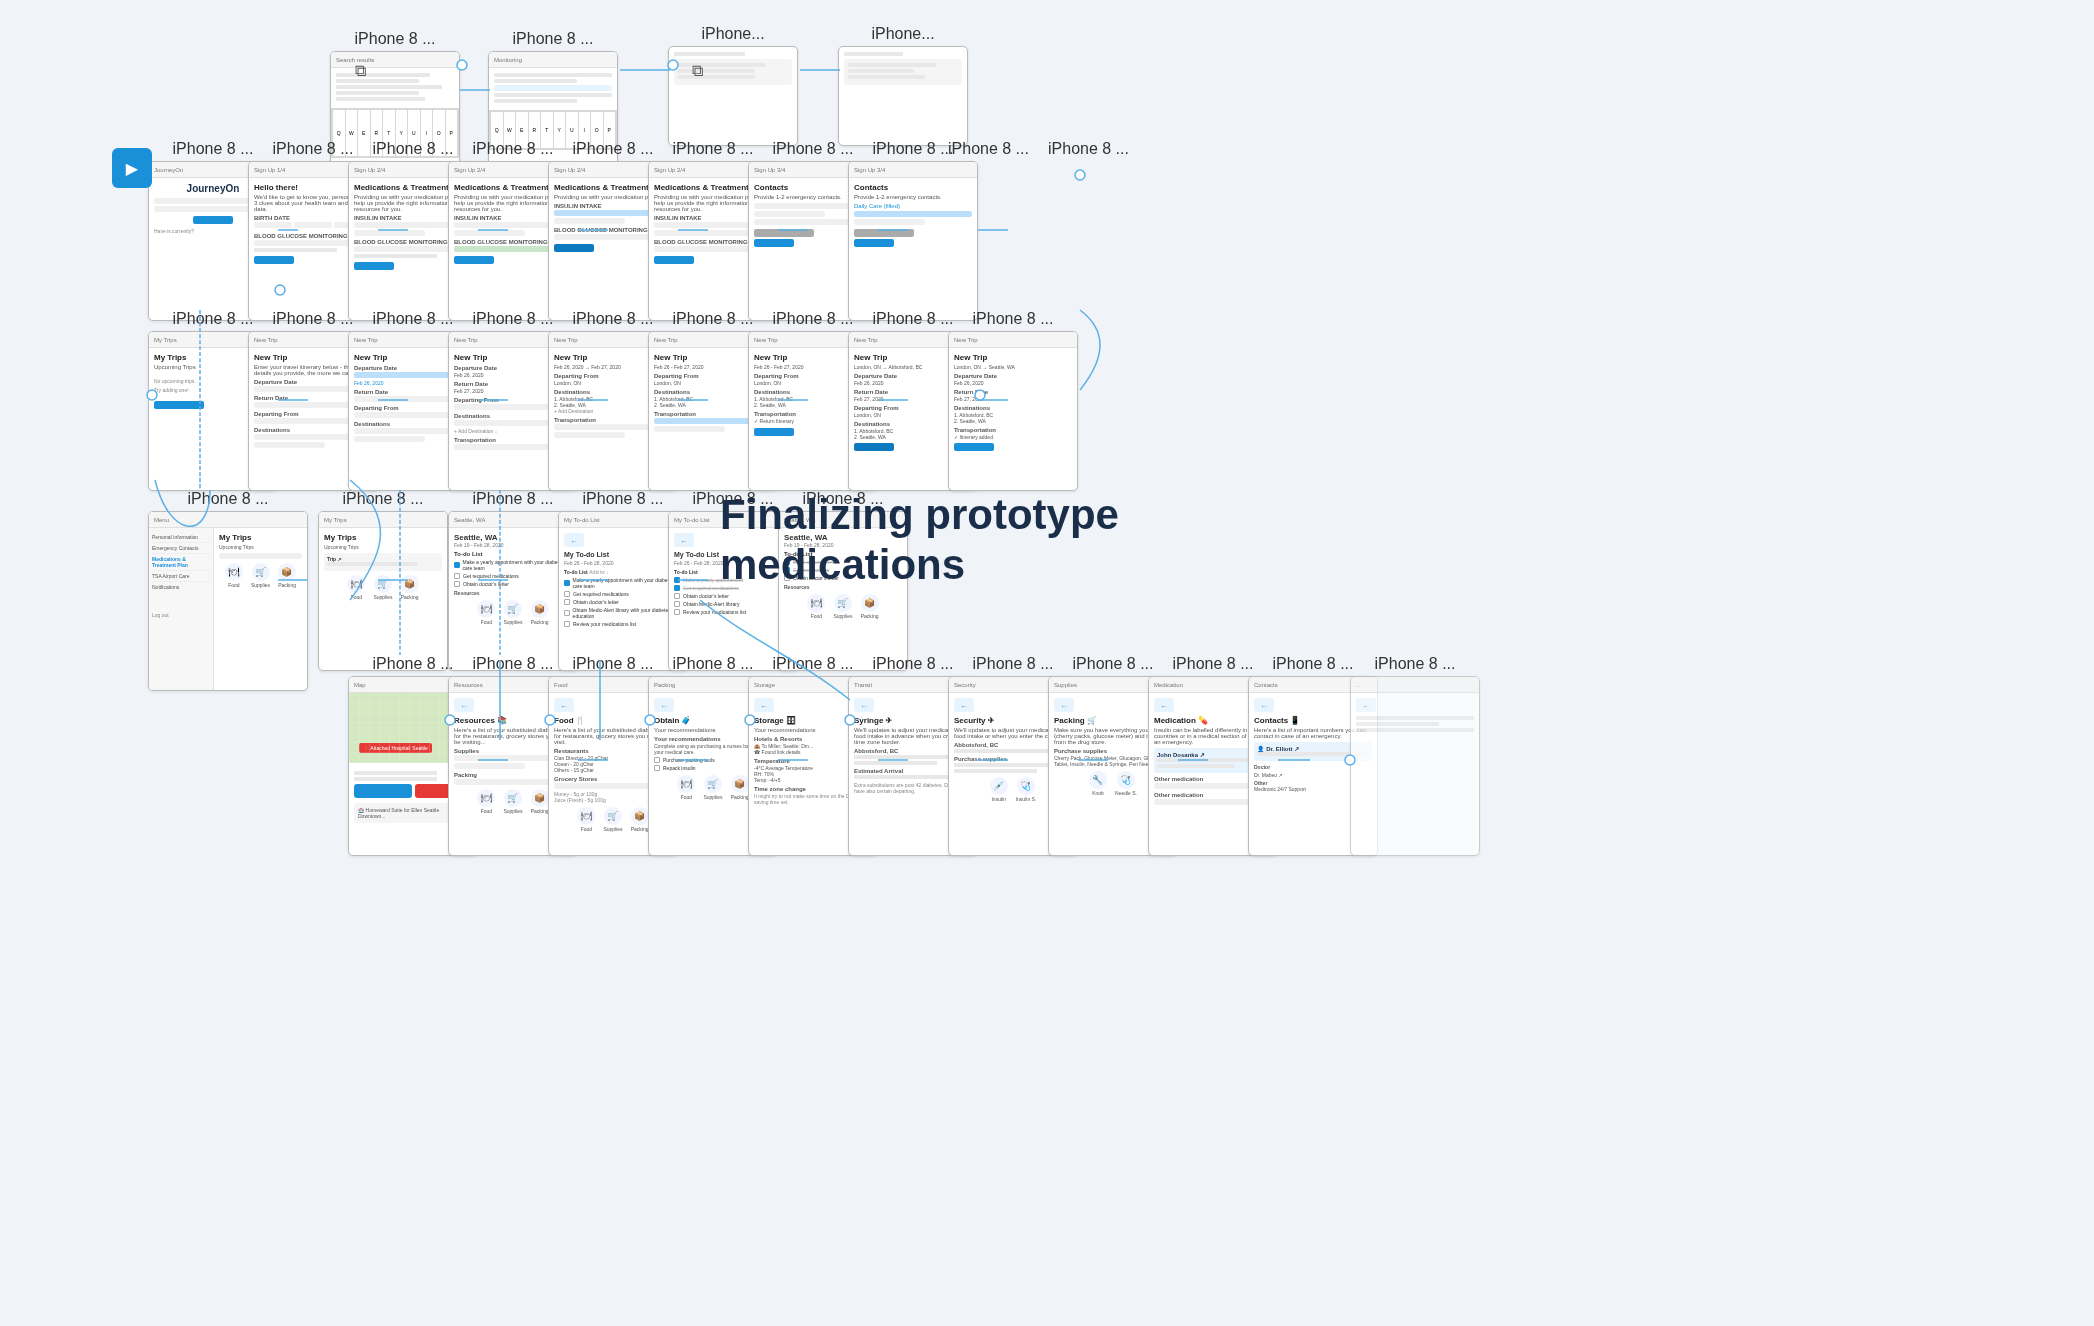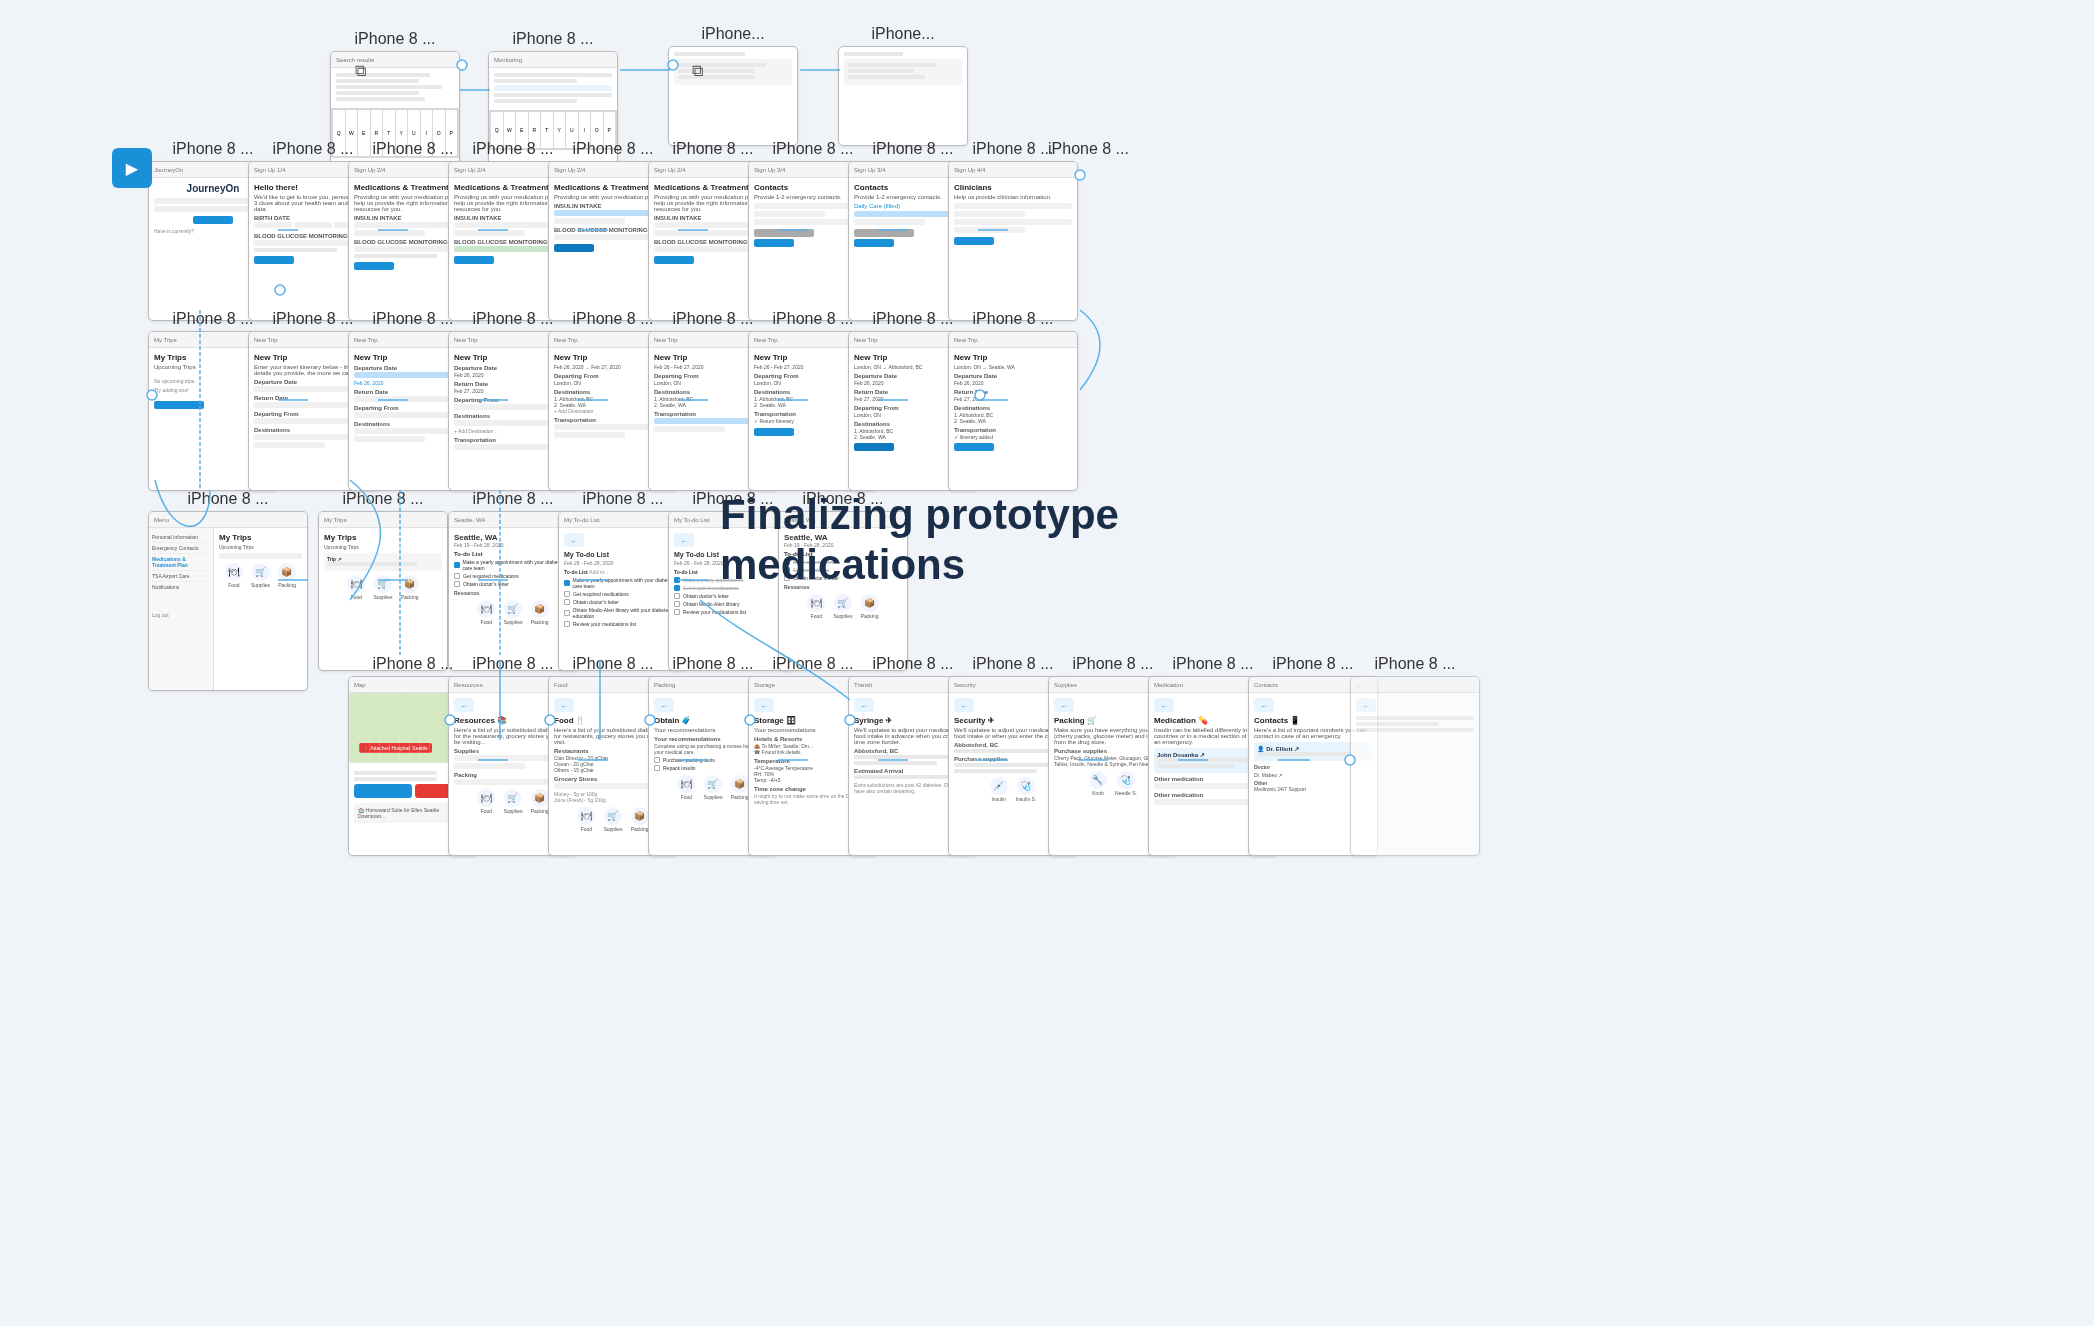--- a/index.html
+++ b/index.html
@@ -585,32 +585,20 @@
         <div class="mf-field" style="background:#bbdefb;"></div>
         <div class="mf-field-half"></div>
         <div class="mf-btn" style="margin-top:4px; background:#aaa; width:60px;"></div>
         <div class="mf-btn" style="margin-top:2px;"></div>
       </div>
     </div>
   </div>
 
   <div class="mini-phone" style="position:absolute; left:948px; top:140px;">
     <div class="label">iPhone 8 ...</div>
-    <div class="mini-frame">
-      <div class="mf-header">Sign Up  4/4</div>
-      <div class="mf-body">
-        <div class="mf-title">Clinicians</div>
-        <div class="mf-subtitle">Help us provide clinician information.</div>
-        <div class="mf-field"></div>
-        <div class="mf-field-half"></div>
-        <div class="mf-field"></div>
-        <div class="mf-field-half"></div>
-        <div class="mf-btn" style="margin-top:4px;"></div>
-      </div>
-    </div>
   </div>
 
   <div class="mini-phone" style="position:absolute; left:1048px; top:140px;">
     <div class="label">iPhone 8 ...</div>
   </div>
 
   <div class="mini-phone" style="position:absolute; left:148px; top:310px;">
     <div class="label">iPhone 8 ...</div>
     <div class="mini-frame">
       <div class="mf-header">My Trips</div>

